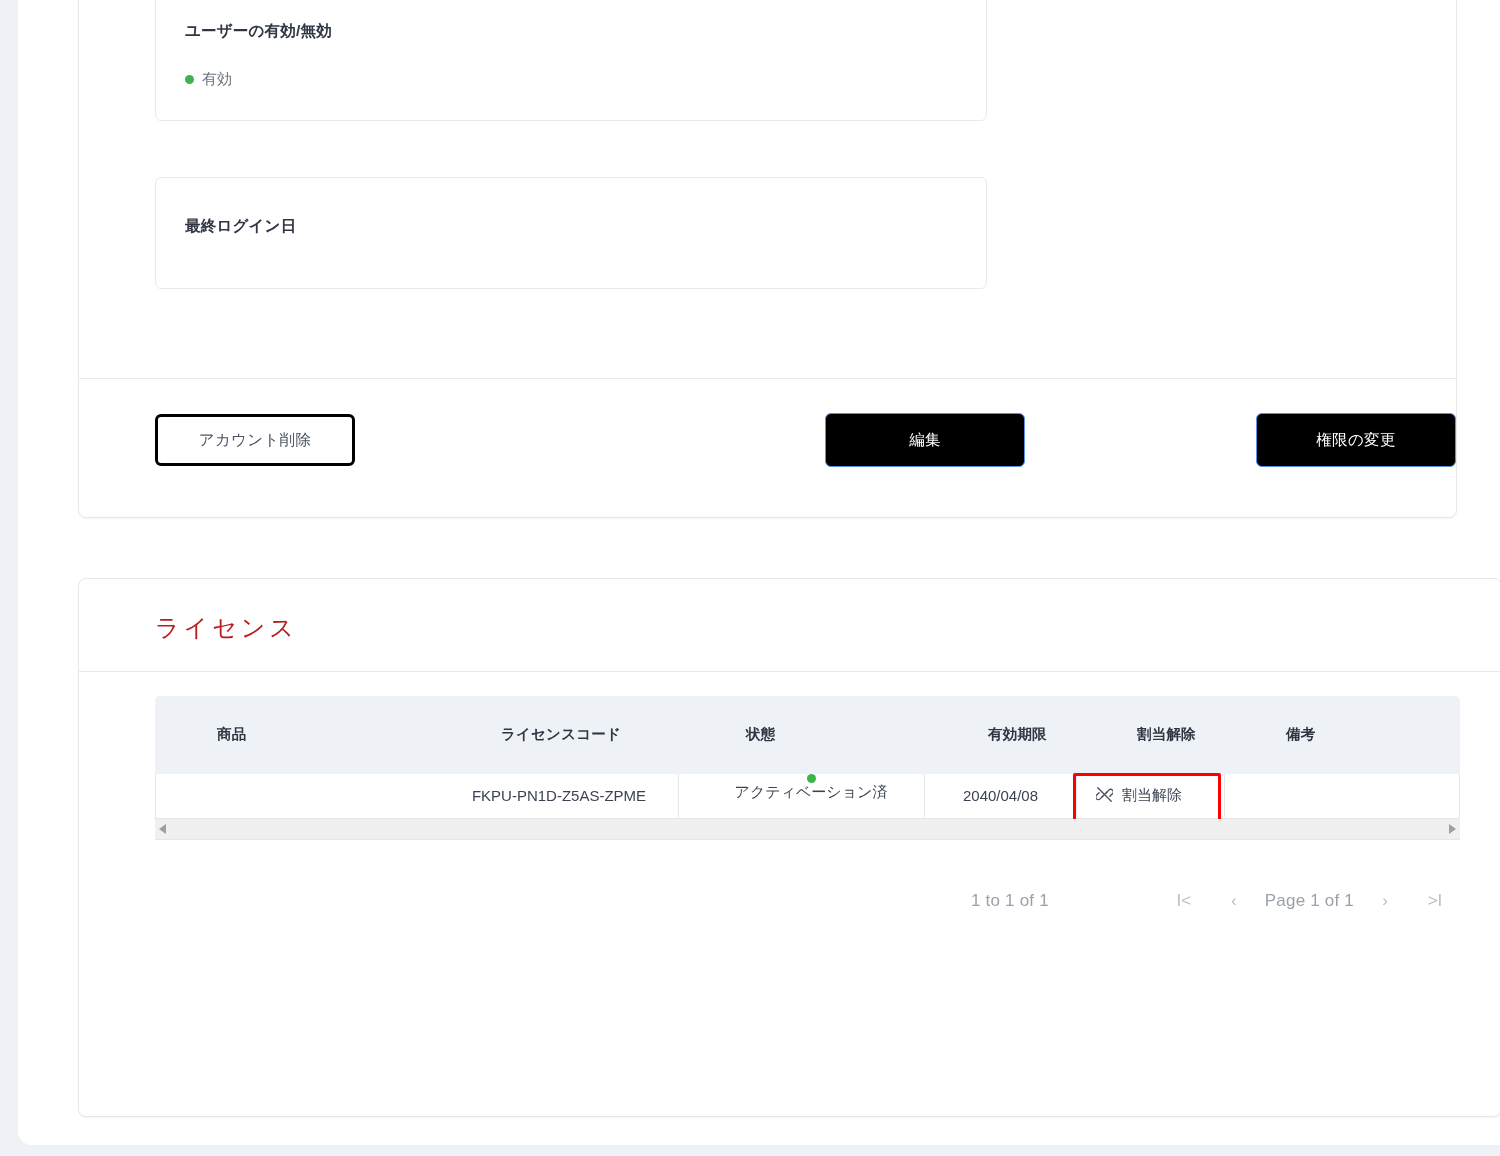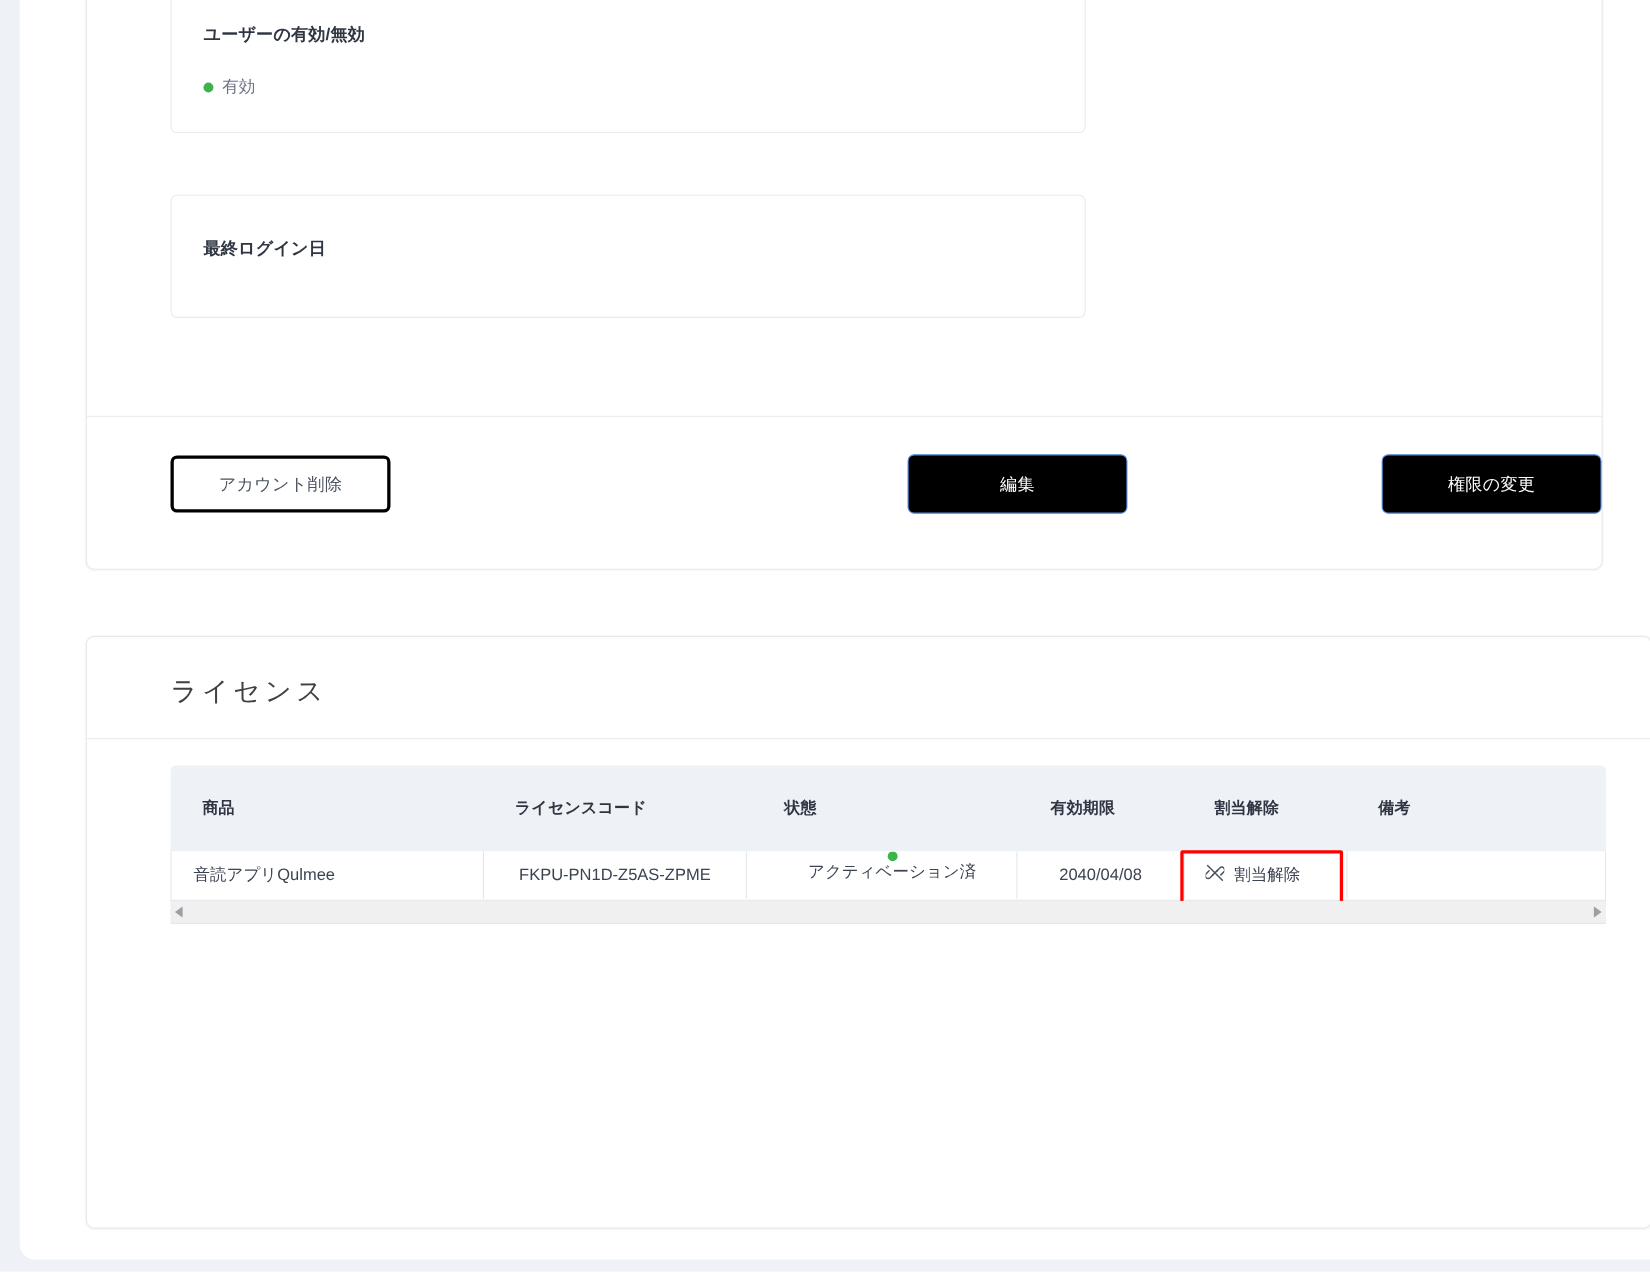--- a/index.html
+++ b/index.html
@@ -144,21 +144,21 @@
   .btn-password       { left: 961px; top: 494px; width: 200px; height: 54px; }
   .btn-role           { left: 1177px;top: 494px; width: 200px; height: 54px; }
 
   
   .license-title {
     position: absolute;
     left: 76px;
     top: 33px;
     font-size: 24px;
     font-weight: 400;
-    color: #404040;
+    color: #b91c1c;
     letter-spacing: 4px;
   }
 
   .license-header-rule {
     position: absolute;
     left: 0;
     top: 92px;
     width: 100%;
     height: 1px;
     background: #e8eaed;
@@ -180,20 +180,21 @@
     border-radius: 5px 5px 0 0;
   }
 
   .grid-header .cell {
     position: absolute;
     top: 29px;
     font-size: 14.5px;
     font-weight: 700;
     color: #2f3542;
     letter-spacing: .2px;
+    margin-left: 33px;
   }
 
   .grid-row {
     position: relative;
     height: 45px;
     background: #ffffff;
     border: 1px solid #e4e7ea;
     border-top: none;
   }
 
@@ -330,21 +331,20 @@
         <div class="grid-header">
           <span class="cell" style="left:29px;">商品</span>
           <span class="cell" style="left:313px;">ライセンスコード</span>
           <span class="cell" style="left:558px;">状態</span>
           <span class="cell" style="left:800px;">有効期限</span>
           <span class="cell" style="left:949px;">割当解除</span>
           <span class="cell" style="left:1098px;">備考</span>
         </div>
 
         <div class="grid-row">
-          <span class="cell" style="left:0px;width:284px;">音読アプリQulmee</span>
 
           <span class="cell" style="left:284px;width:239px;justify-content:center;padding-left:0;">FKPU-PN1D-Z5AS-ZPME</span>
 
           <span class="cell status" style="left:523px;width:246px;padding-left:19px;">
             <span class="dot"></span>
             <span>アクティベーション済</span>
           </span>
 
           <span class="cell" style="left:769px;width:152px;justify-content:center;padding-left:0;">2040/04/08</span>
 
@@ -364,17 +364,25 @@
         </div>
 
         <div class="highlight-box" style="left:918px; top:77px; width:148px; height:51px;"></div>
 
         <div class="grid-scrollbar">
           <span class="sb-arrow left"></span>
           <span class="sb-arrow right"></span>
         </div>
       </div>
 
+      <div class="pagination">
+        <span class="pg-summary">1 to 1 of 1</span>
+        <span class="pg-btn">I&lt;</span>
+        <span class="pg-btn">‹</span>
+        <span class="pg-label">Page 1 of 1</span>
+        <span class="pg-btn">›</span>
+        <span class="pg-btn">&gt;I</span>
+      </div>
 
     </section>
 
   </div>
 </div>
 
 </body></html>

